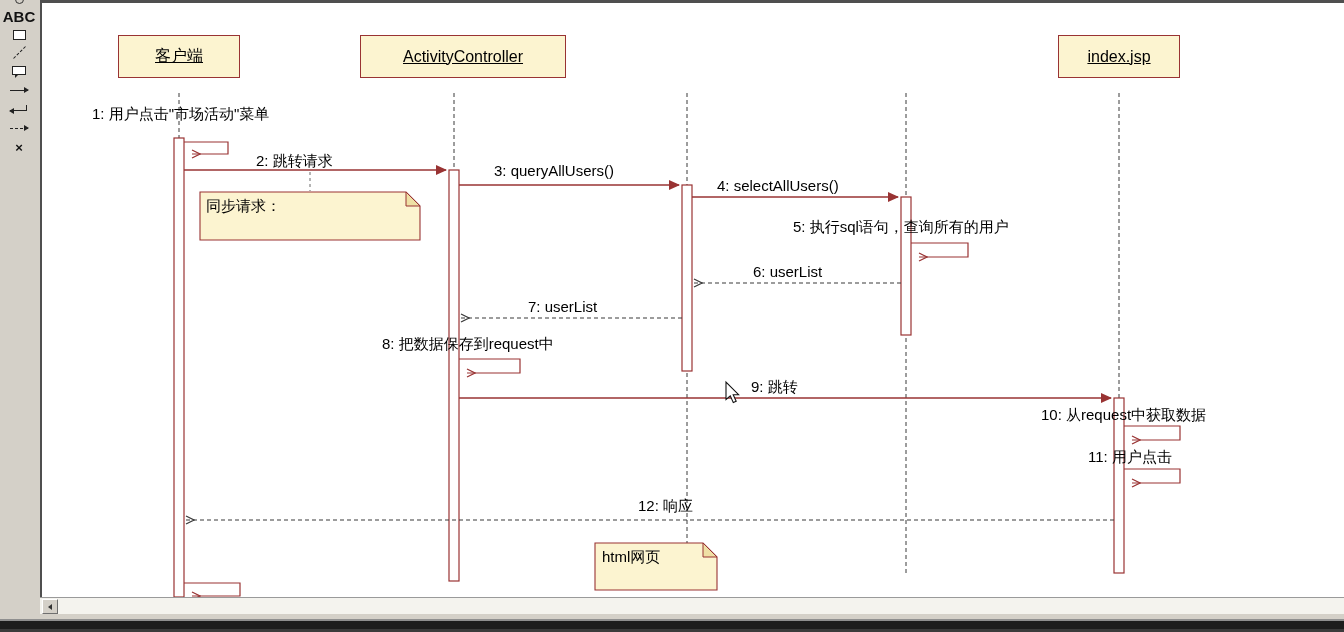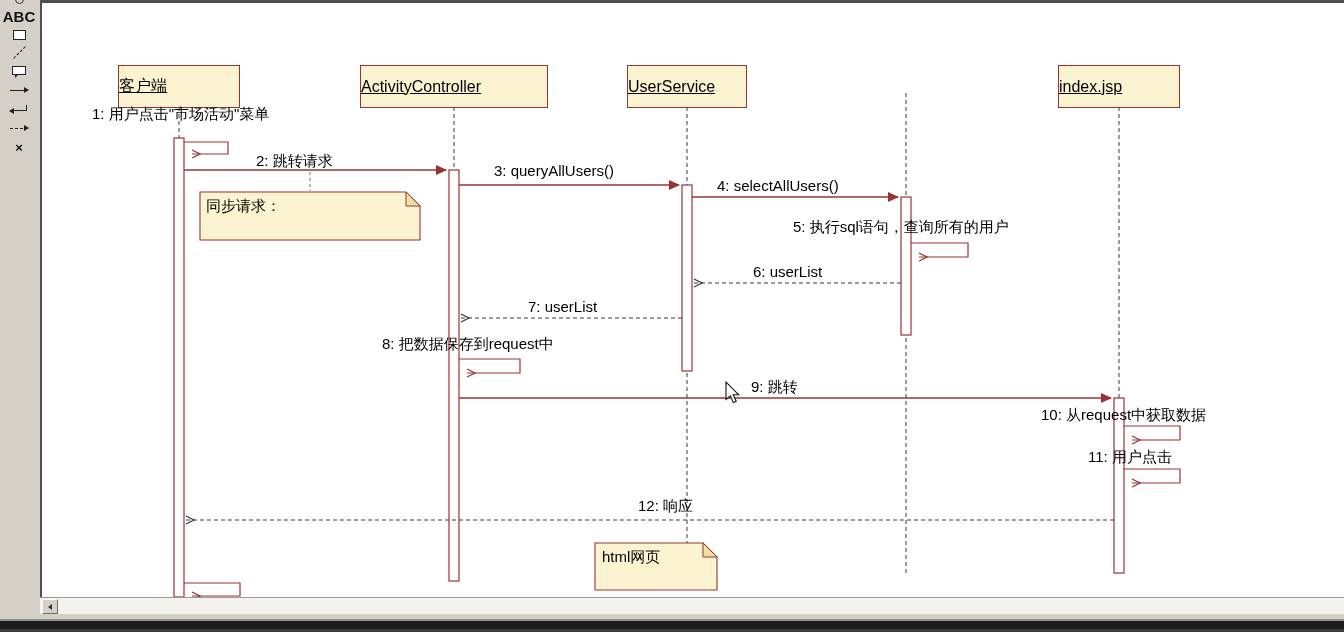--- a/index.html
+++ b/index.html
@@ -24,22 +24,22 @@
   .ico-return i { position:absolute; left:-1px; bottom:0; width:0; height:0; border-right:5px solid #222; border-top:3px solid transparent; border-bottom:3px solid transparent; }
   .ico-dashed { width:18px; height:0; border-top:1px dashed #222; position:relative; display:block; }
   .ico-dashed i { position:absolute; right:-1px; top:-4px; width:0; height:0; border-left:5px solid #222; border-top:3px solid transparent; border-bottom:3px solid transparent; }
   .ico-x { font-size:13px; font-weight:bold; color:#111; line-height:13px; }
 
   
   .canvas { position:absolute; left:40px; top:0; width:1304px; height:597px;
             background:#ffffff; border-left:2px solid #4f4f4f; border-top:3px solid #4f4f4f; overflow:hidden; }
   .dgm { position:absolute; left:0; top:0; }
 
-  .head { position:absolute; top:62px; height:43px; background:#fcf4d0; border:1.5px solid #993333;
-          display:flex; align-items:center; font-size:16px; color:#000; }
+  .head { position:absolute; top:32px; height:43px; background:#fcf4d0; border:1.5px solid #993333;
+          display:flex; align-items:center; justify-content:center; font-size:16px; color:#000; }
   .head span { text-decoration:underline; white-space:nowrap; }
 
   .lbl { position:absolute; font-size:15px; color:#000; white-space:nowrap; line-height:19px; }
 
   
   .hscroll { position:absolute; left:40px; top:597px; width:1304px; height:17px; background:#f4f3ee; border-top:1px solid #9a9a9a; }
   .scroll-btn { position:absolute; left:2px; top:1px; width:16px; height:15px; background:#d4d0c8;
                 border:1px solid; border-color:#ffffff #6f6f6f #6f6f6f #ffffff;
                 display:flex; align-items:center; justify-content:center; }
   .tri-left { width:0; height:0; border-right:4px solid #333; border-top:3px solid transparent; border-bottom:3px solid transparent; }
@@ -154,25 +154,22 @@
       </g>
 
       <g transform="translate(684,379)">
         <path d="M0,0 L0,17.5 L4.3,13.8 L7.3,20.6 L10.2,19.3 L7.2,12.7 L12.6,12.7 Z" fill="#ffffff" stroke="#111111" stroke-width="1.1"></path>
       </g>
     </svg>
 
     <div class="head" style="left:76px;width:122px">
         <span>客户端</span>
       </div>
-    <div class="head" style="left:318px;width:188px">
+    <div class="head" style="left:318px;width:206px">
         <span>ActivityController</span>
-      </div>
-    <div class="head" style="left:585px;width:120px">
-        <span>UserService</span>
       </div>
     <div class="head" style="left:1016px;width:122px">
         <span>index.jsp</span>
       </div>
 
     <span class="lbl" style="left:50px;top:101px">1: 用户点击"市场活动"菜单</span>
     <span class="lbl" style="left:214px;top:148px">2: 跳转请求</span>
     <span class="lbl" style="left:452px;top:158px">3: queryAllUsers()</span>
     <span class="lbl" style="left:675px;top:173px">4: selectAllUsers()</span>
     <span class="lbl" style="left:751px;top:214px">5: 执行sql语句，查询所有的用户</span>

